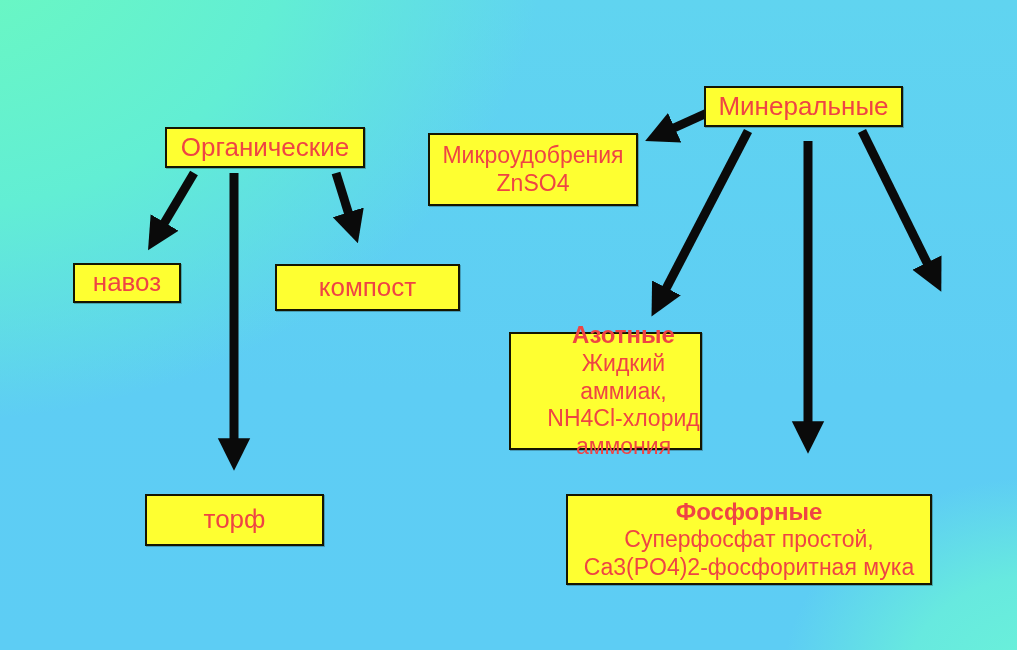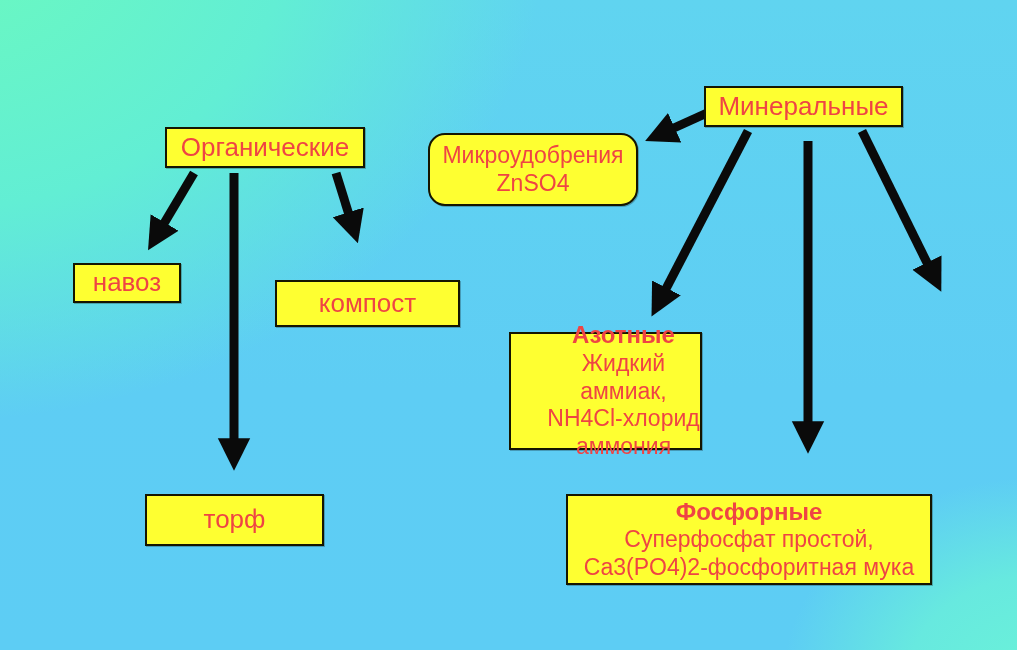--- a/index.html
+++ b/index.html
@@ -41,23 +41,23 @@
     text-align: center;
     line-height: 1.2;
     box-shadow: 1px 1px 0 rgba(0,0,0,0.25);
   }
   .node .big { font-size: 26px; }
   .node .sub { font-size: 23px; }
   .node .hdr { font-size: 24px; font-weight: bold; }
 
   #node-organic     { left: 165px; top: 127px; width: 200px; height: 41px; }
   #node-mineral     { left: 704px; top:  86px; width: 199px; height: 41px; }
-  #node-micro       { left: 428px; top: 133px; width: 210px; height: 73px; border-radius: 17px; }
+  #node-micro       { left: 428px; top: 133px; width: 210px; height: 73px; }
   #node-manure      { left:  73px; top: 263px; width:  108px; height: 40px; }
-  #node-compost     { left: 275px; top: 264px; width: 185px; height: 47px; margin-top: 16px; }
+  #node-compost     { left: 275px; top: 264px; width: 185px; height: 47px; }
   #node-peat        { left: 145px; top: 494px; width: 179px; height: 52px; text-align: right; }
   #node-nitrogen    { left: 509px; top: 332px; width: 193px; height: 118px; padding-left: 36px; }
   #node-potassium   { left: 848px; top: 343px; width: 160px; height: 89px; }
   #node-phosphorus  { left: 566px; top: 494px; width: 366px; height: 91px; }
 </style>
 </head>
 <body>
 
 <div class="canvas">
 

